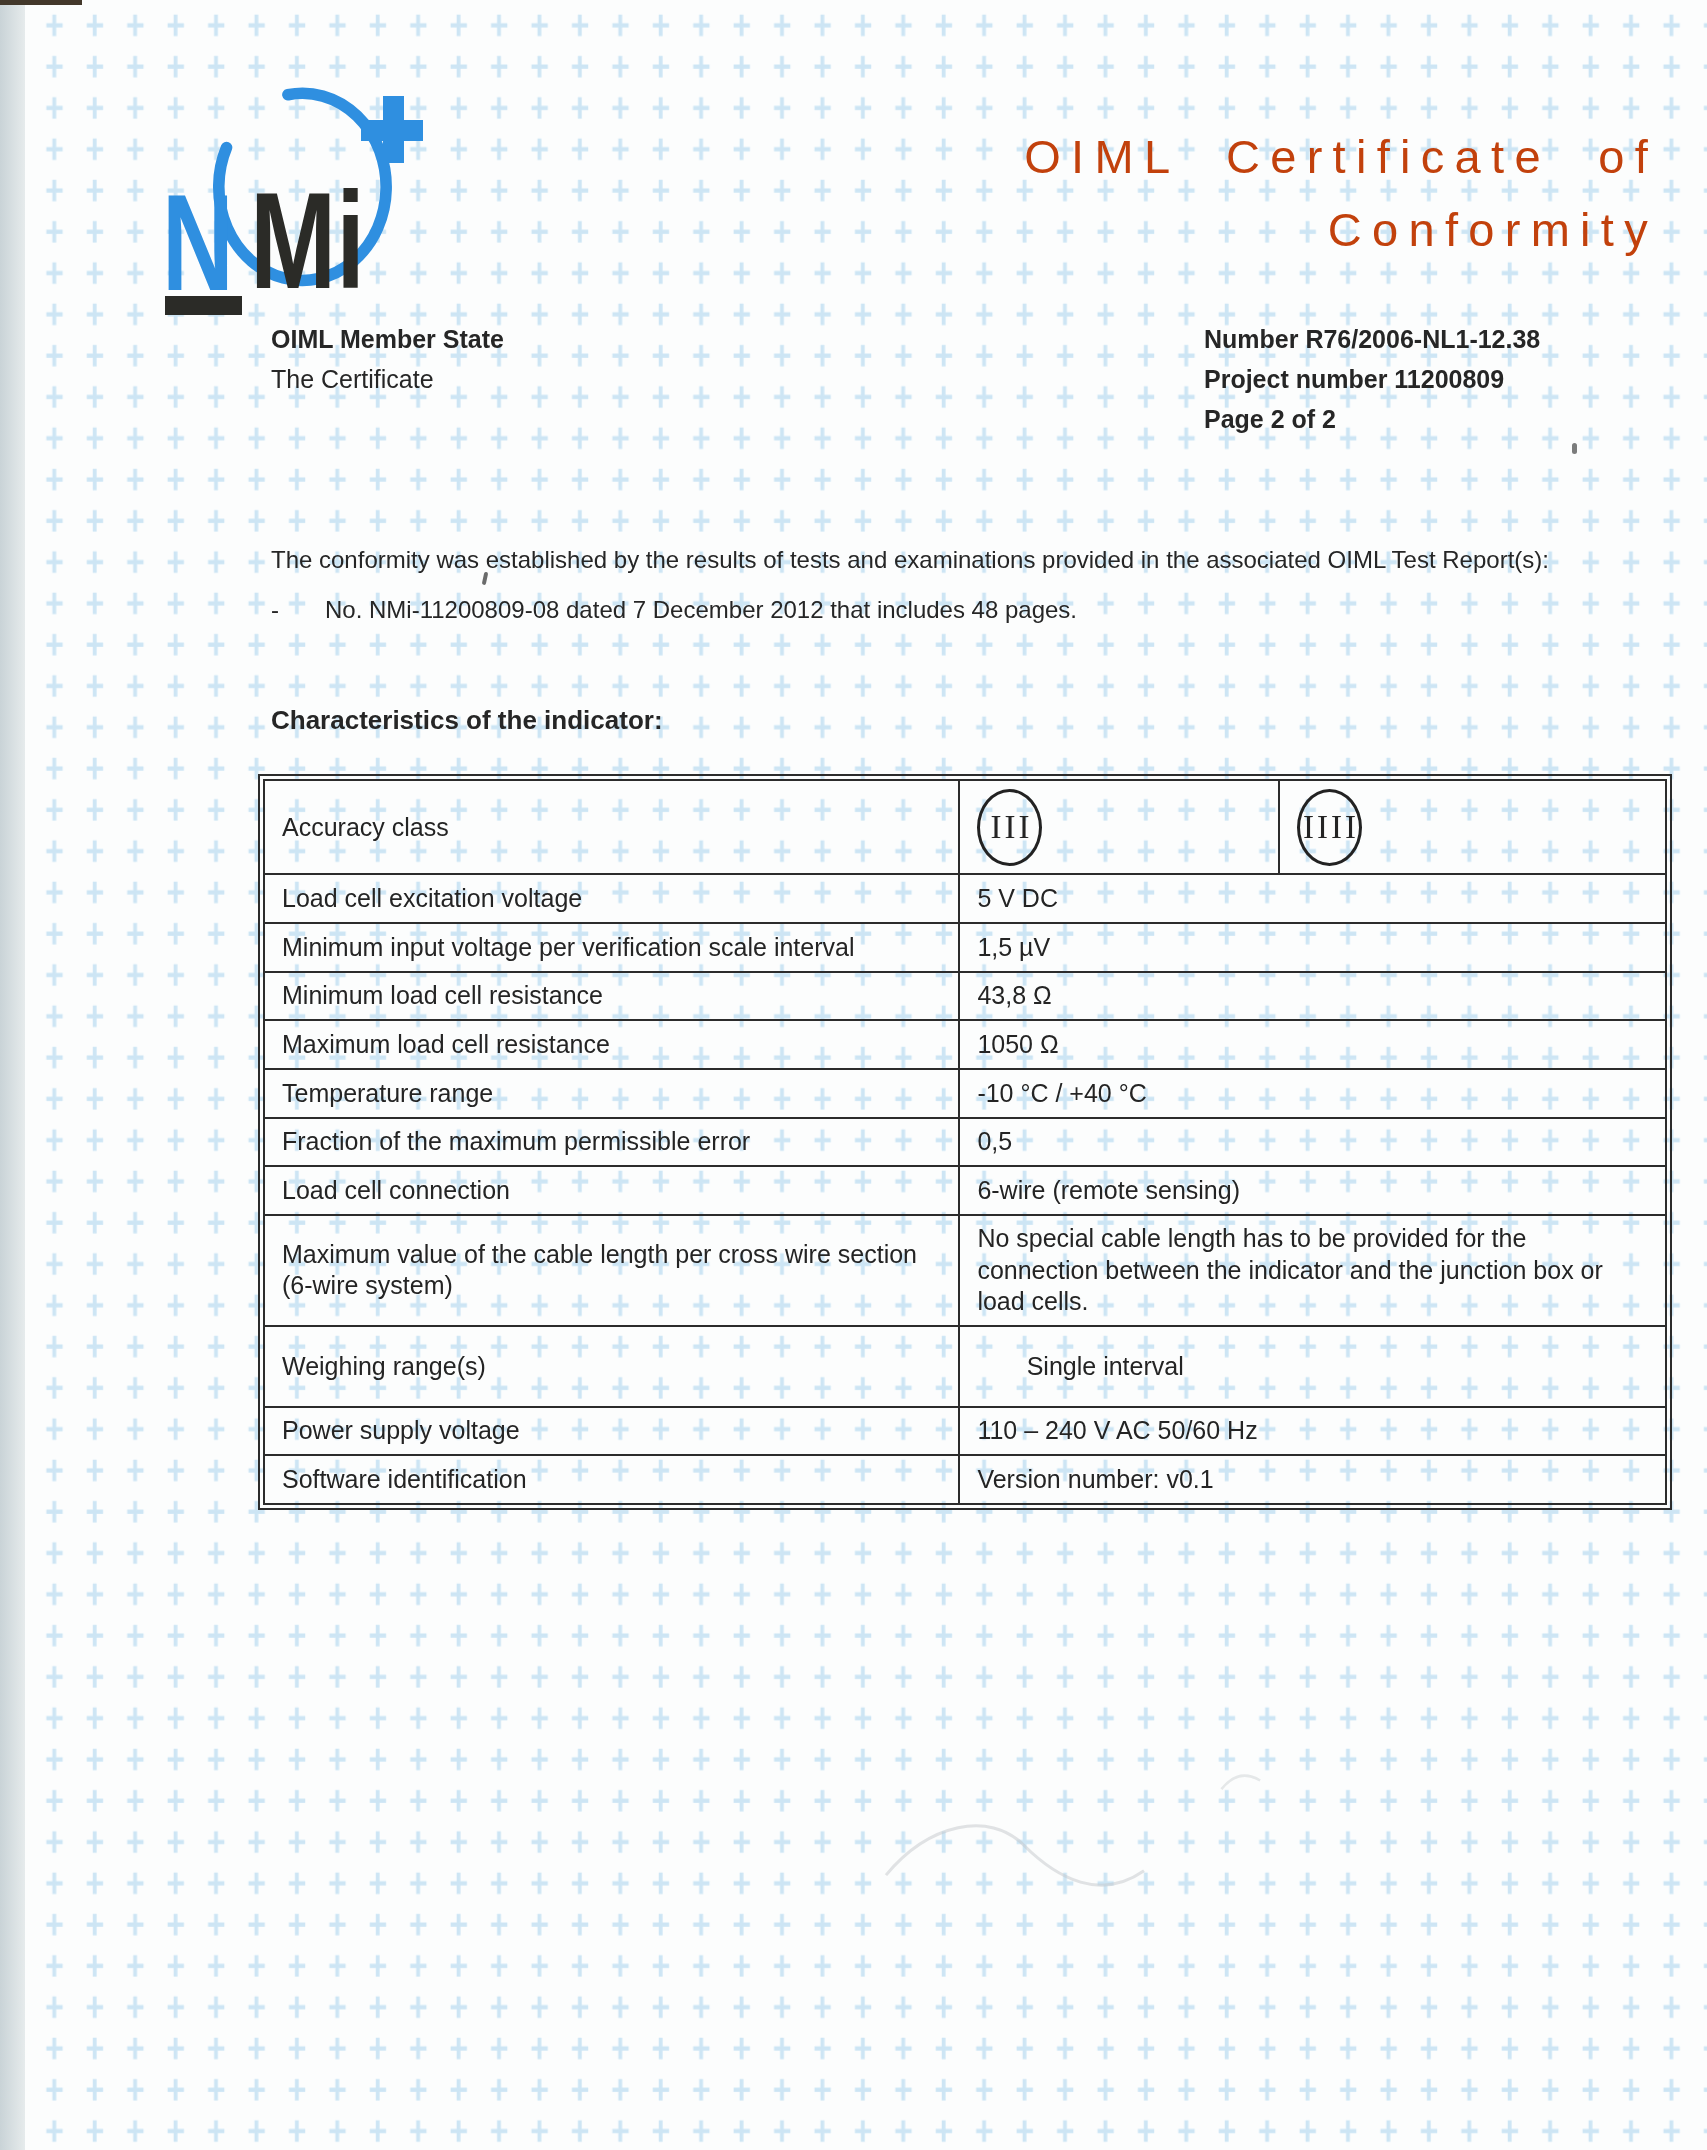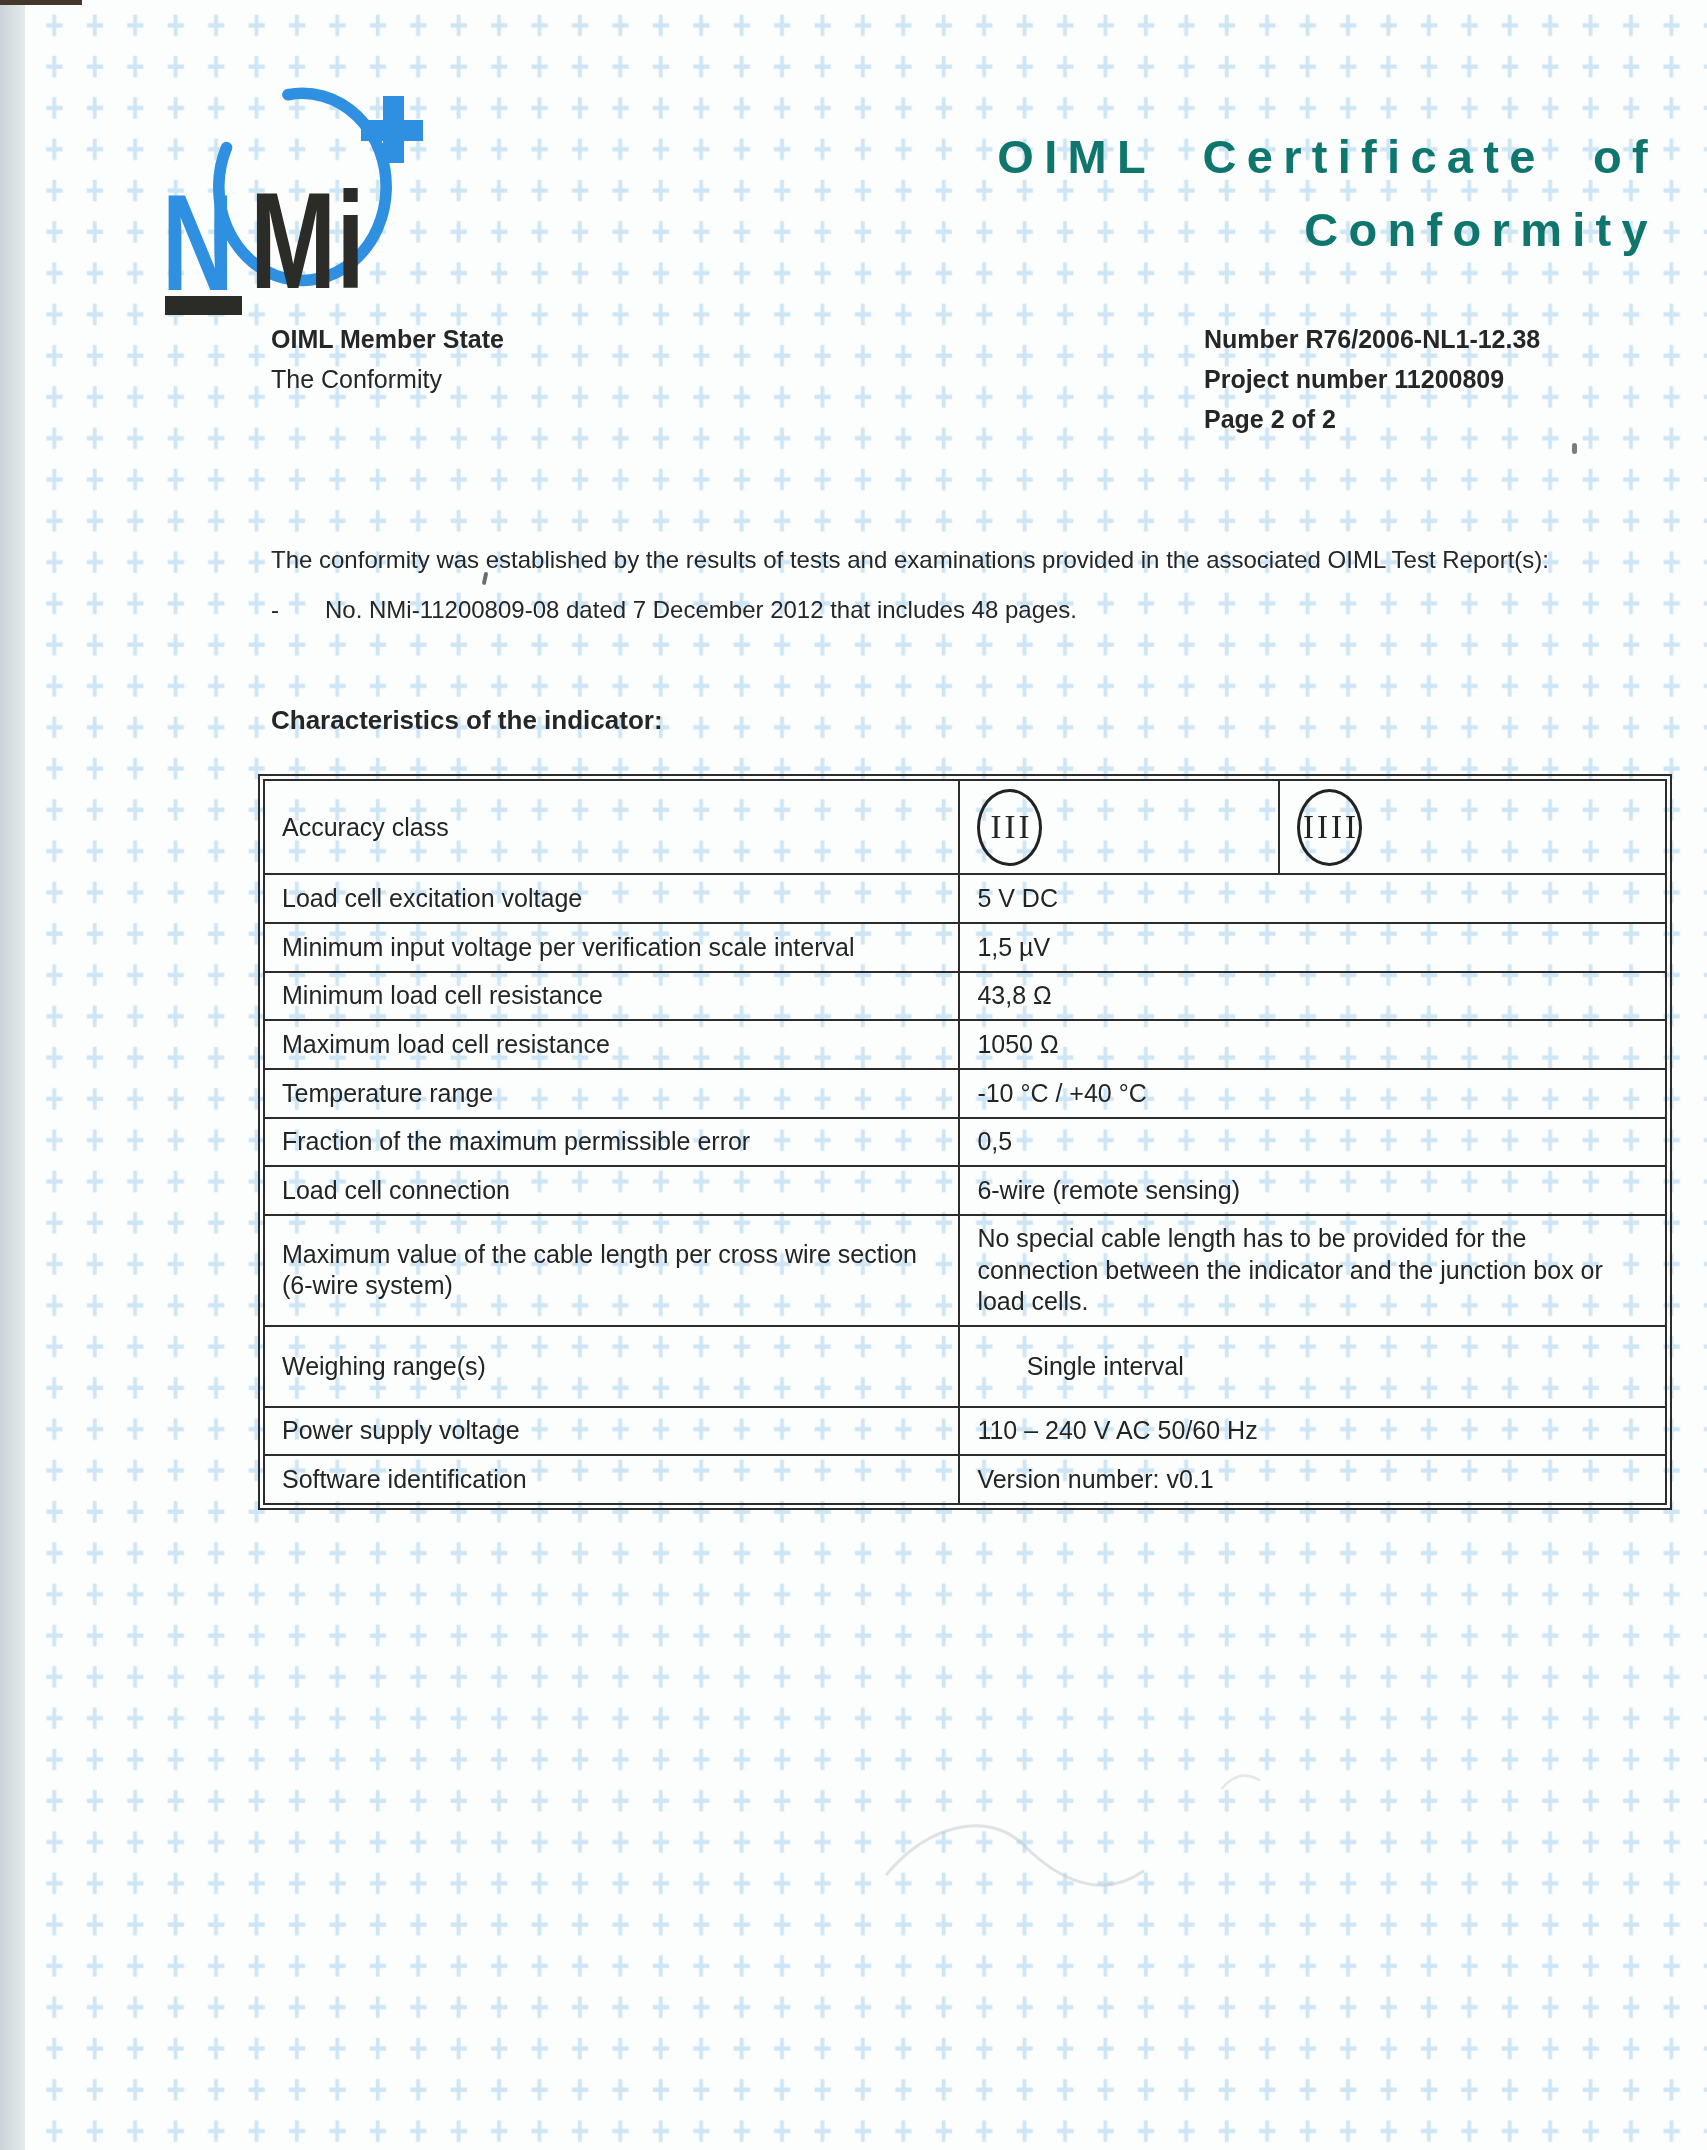--- a/index.html
+++ b/index.html
@@ -16,22 +16,22 @@
   .logo{position:absolute;left:159px;top:77px;width:292px;height:258px;}
   .logo-ellipse{position:absolute;left:49px;top:6.5px;}
   .plus-v{position:absolute;left:224px;top:19.4px;width:20.6px;height:67px;background:var(--brand,#2f8fe0);}
   .plus-h{position:absolute;left:202px;top:43px;width:62px;height:20.6px;background:var(--brand,#2f8fe0);}
   .logo-n{position:absolute;left:3.4px;top:96px;font-size:138px;font-weight:bold;line-height:1;
           color:var(--brand,#2f8fe0);transform:scaleX(.72);transform-origin:left top;}
   .logo-mi{position:absolute;left:91px;top:94px;font-size:138px;font-weight:bold;line-height:1;
            color:#2b2b27;transform:scaleX(.75);transform-origin:left top;}
   .logo-underscore{position:absolute;left:5.6px;top:219px;width:77px;height:19px;background:#2b2b27;}
   
-  .title{position:absolute;top:121px;right:49px;text-align:right;font-weight:bold;
-         font-size:47px;letter-spacing:10.3px;word-spacing:24px;line-height:1.55;color:#0f766e;white-space:nowrap;}
+  .title{position:absolute;top:121px;right:49px;text-align:right;font-weight:normal;
+         font-size:47px;letter-spacing:10.3px;word-spacing:24px;line-height:1.55;color:#c2410c;white-space:nowrap;}
   
   .member{position:absolute;left:271px;top:319px;font-size:25px;line-height:40px;}
   .member .b{font-weight:bold;}
   .certinfo{position:absolute;left:1204px;top:319px;font-size:25px;line-height:40px;font-weight:bold;}
   
   .intro{position:absolute;left:271px;top:536px;width:1368px;font-size:24px;line-height:48px;}
   .bullet{display:flex;margin-top:1.7px;}
   .bullet .dash{width:54px;flex:0 0 54px;}
   
   .tbl-heading{position:absolute;left:271px;top:705px;font-size:26px;font-weight:bold;}
@@ -84,21 +84,21 @@
     <div class="logo-underscore"></div>
   </div>
 
   <div class="title">
     <div>OIML Certificate of</div>
     <div>Conformity</div>
   </div>
 
   <div class="member">
     <div class="b">OIML Member State</div>
-    <div>The Conformity</div>
+    <div>The Certificate</div>
   </div>
 
   <div class="certinfo">
     <div>Number R76/2006-NL1-12.38</div>
     <div>Project number 11200809</div>
     <div>Page 2 of 2</div>
   </div>
 
   <div class="intro">
     <div>The conformity was established by the results of tests and examinations provided in the associated OIML Test Report(s):</div>

